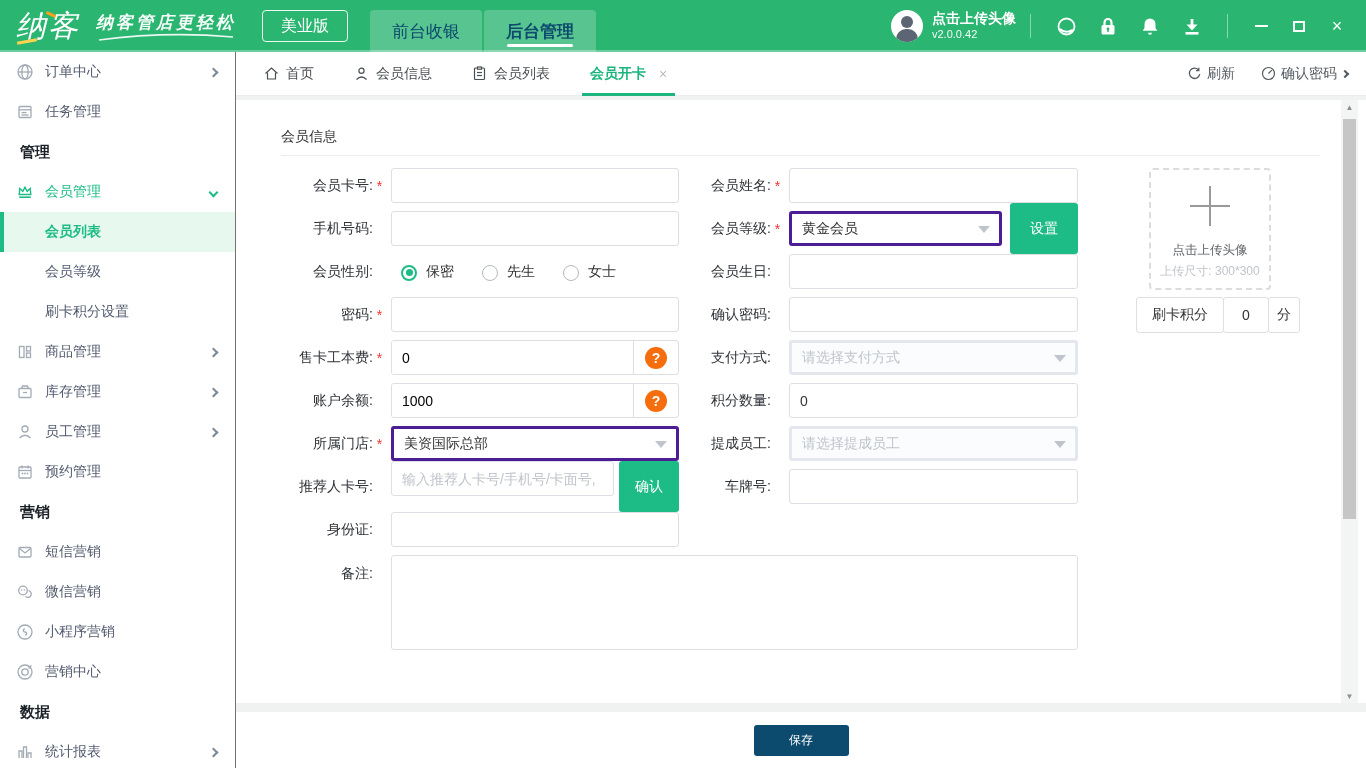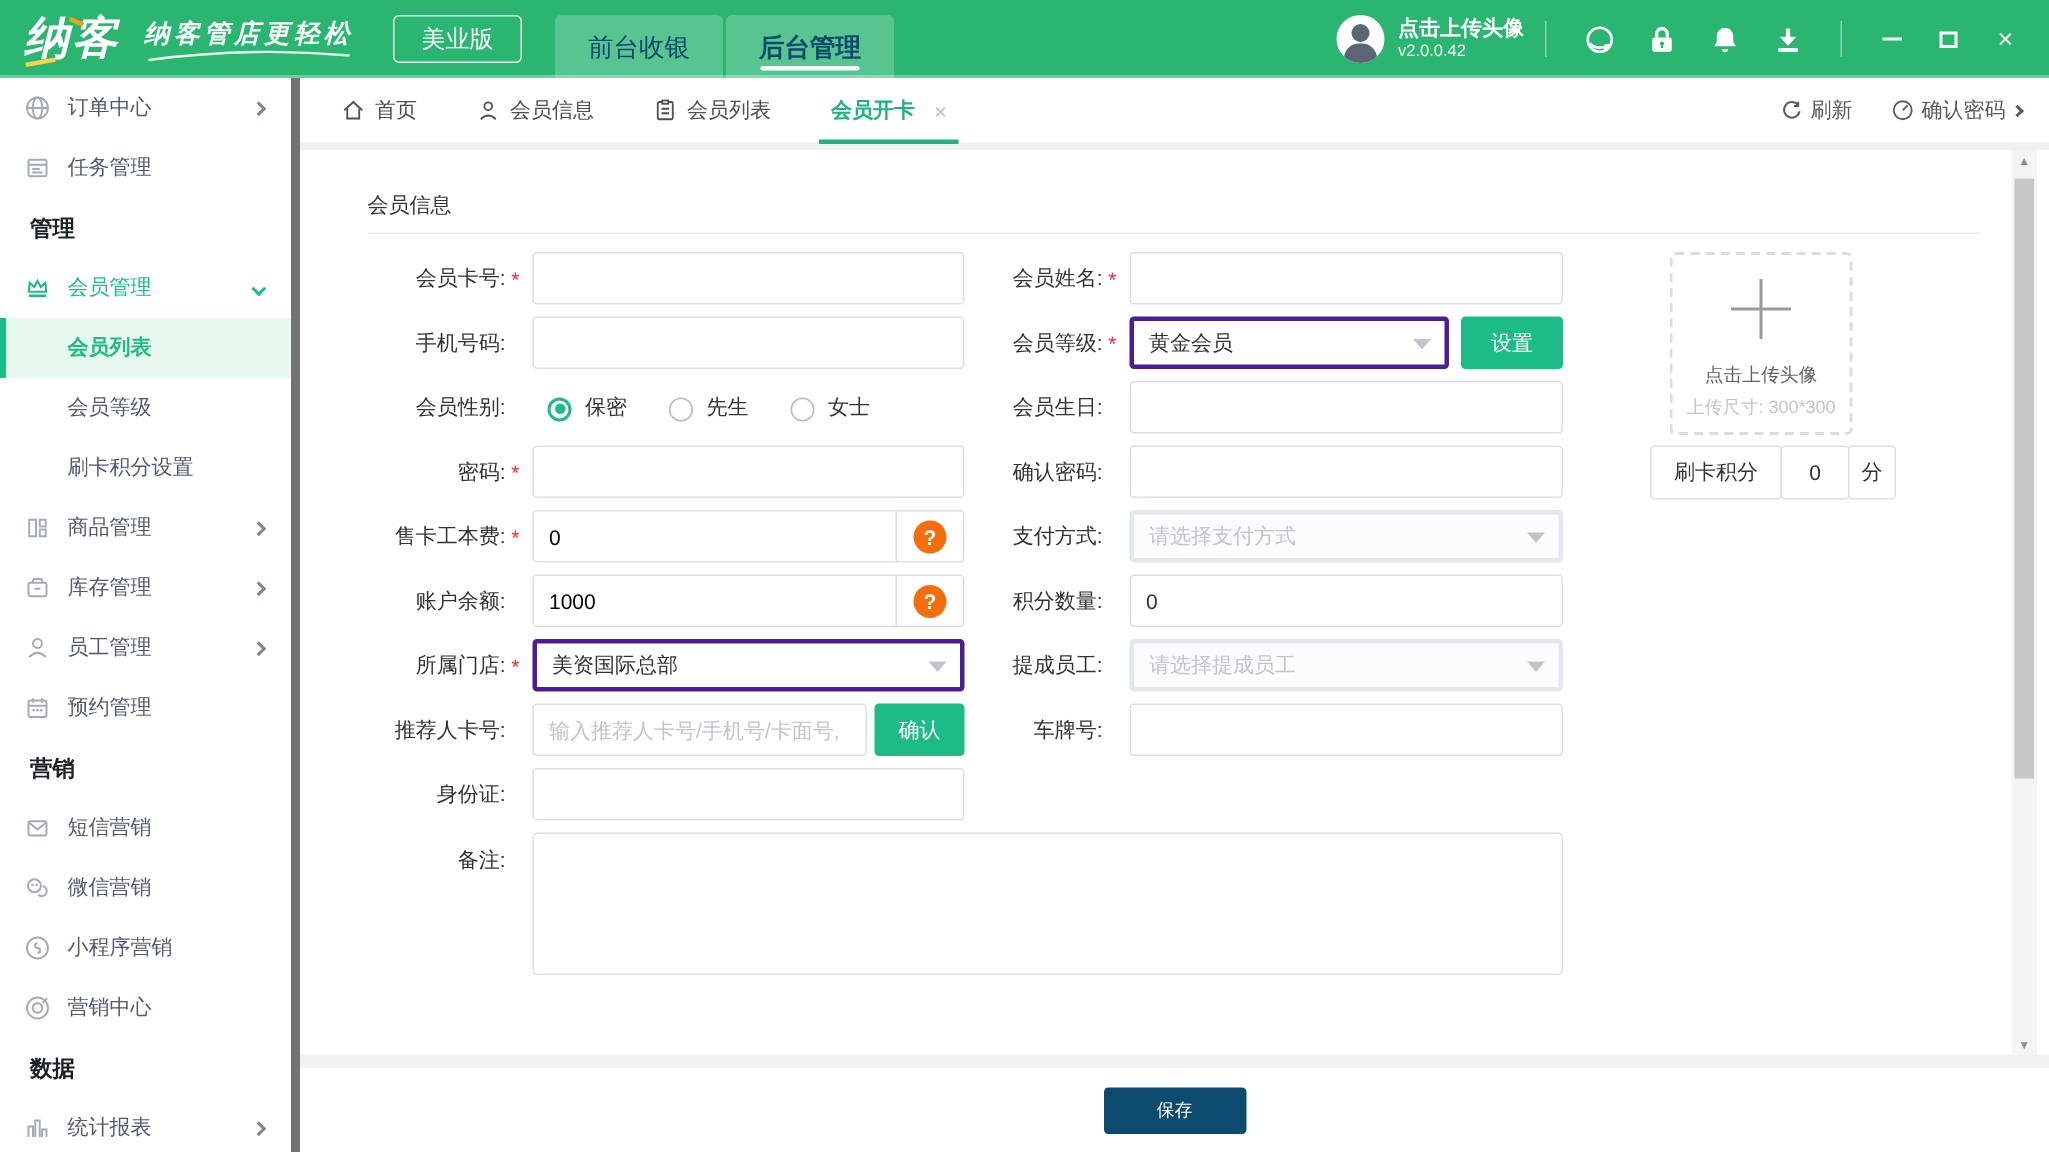--- a/index.html
+++ b/index.html
@@ -1,20 +1,20 @@
 <!DOCTYPE html>
 <html><head>
 <meta charset="utf-8">
 <style>
   *{margin:0;padding:0;box-sizing:border-box}
   html,body{width:1366px;height:768px;overflow:hidden;font-family:"Liberation Sans","DejaVu Sans",sans-serif;background:#fff;font-size:14px;color:#333}
   
   .header{height:52px;background:#2ab571;display:flex;align-items:center;color:#fff;position:relative}
   .header:after{content:"";position:absolute;left:0;right:0;bottom:0;height:2px;background:rgba(255,255,255,.32)}
-  .logo{margin-left:16px;font-size:30px;font-weight:bold;font-style:italic;letter-spacing:2px;position:relative;line-height:1}
+  .logo{margin-left:16px;font-size:30px;font-weight:normal;font-style:italic;letter-spacing:2px;position:relative;line-height:1}
   .logo .accent{position:absolute;left:1px;bottom:-2px;width:20px;height:3px;background:#ffd34d;transform:rotate(-10deg)}
   .logo .accent2{position:absolute;left:30px;top:2px;width:10px;height:3px;background:#f7a11a;transform:rotate(24deg)}
   .tagline-wrap{margin-left:16px;position:relative;padding-bottom:8px}
   .tagline{font-size:17px;font-style:italic;font-weight:bold;letter-spacing:3px;opacity:.96}
   .tagline-wrap svg{position:absolute;left:0;bottom:0}
   .edition-btn{margin-left:26px;border:1px solid rgba(255,255,255,.9);border-radius:4px;height:32px;padding:0 18px;display:flex;align-items:center;font-size:16px;background:transparent;color:#fff;cursor:pointer}
   .nav-group{display:flex;align-self:flex-end;margin-left:22px;gap:2px}
   .nav-btn{height:42px;background:rgba(255,255,255,.22);border-radius:4px 4px 0 0;padding:0 22px;font-size:17px;display:flex;align-items:center;position:relative;color:#0c4a6e}
   .nav-btn.active{font-weight:bold}
   .nav-btn.active:after{content:"";position:absolute;bottom:5px;left:50%;transform:translateX(-50%);width:66px;height:3px;background:#fff;border-radius:2px}
@@ -25,21 +25,21 @@
   .acct{margin-left:9px;line-height:1.25}
   .acct .nm{font-size:14px;font-weight:bold}
   .acct .ver{font-size:11px;opacity:.95}
   .vdiv{width:1px;height:24px;background:rgba(255,255,255,.45);margin:0 14px}
   .hicon{width:42px;height:52px;display:flex;align-items:center;justify-content:center;cursor:pointer}
   .winbtn{width:38px;height:52px;display:flex;align-items:center;justify-content:center;font-size:18px;cursor:pointer}
   .min-bar{width:13px;height:2px;background:#fff}
   .max-box{width:12px;height:11px;border:2px solid #fff}
   
   .app{display:flex;height:716px}
-  .sidebar{width:200px;background:#fff;border-right:6px solid #737373;overflow:hidden;flex:none}
+  .sidebar{width:236px;background:#fff;border-right:1px solid #737373;overflow:hidden;flex:none}
   .content{flex:1;background:#f0f2f1;display:flex;flex-direction:column;position:relative;min-width:0}
   
   .side-item{height:40px;display:flex;align-items:center;padding:0 18px 0 16px;color:#515a6e;cursor:pointer;position:relative}
   .side-item .lbl{margin-left:11px;flex:1}
   .side-section{height:40px;display:flex;align-items:center;padding-left:20px;font-size:15px;font-weight:bold;color:#1c2128}
   .side-sub{height:40px;display:flex;align-items:center;padding-left:45px;color:#515a6e;cursor:pointer}
   .side-sub.selected{background:#e7f8ef;color:#1dbc87;font-weight:bold;border-left:4px solid #1dbc87;padding-left:41px}
   .side-item.green,.side-item.green .lbl{color:#1dbc87}
   .chev-r{width:7px;height:7px;border-right:2px solid #7d8a94;border-top:2px solid #7d8a94;transform:rotate(45deg)}
   .chev-d{width:7px;height:7px;border-right:2px solid #1dbc87;border-top:2px solid #1dbc87;transform:rotate(135deg)}
@@ -61,21 +61,21 @@
   .flabel{display:flex;align-items:center;justify-content:flex-end;padding-right:5px;color:#2f3338}
   .req{color:#f5332f;width:13px;text-align:center}
   .req-sp{width:13px}
   .inp{width:100%;height:35px;border:1px solid #dcdfe6;border-radius:3px;padding:0 10px;font-size:14px;color:#333;outline:none;font-family:inherit;background:#fff}
   .inp::placeholder{color:#c0c4cc}
   .select{height:35px;border:3px solid #4c1d95;border-radius:3px;display:flex;align-items:center;padding:0 26px 0 10px;color:#333;position:relative;background:#fff;cursor:pointer}
   .select.ph{color:#c0c4cc;border-color:#e4e7ed;background:#fbfcfd}
   .caret{position:absolute;right:9px;top:50%;margin-top:-3px;border-left:6px solid transparent;border-right:6px solid transparent;border-top:7px solid #c0c4cc}
   .with-btn{display:flex;gap:8px;align-items:center}
   .with-btn .select{flex:1}
-  .btn-green{background:#1dbc87;color:#fff;border:none;border-radius:3px;font-size:14px;height:35px;cursor:pointer;font-family:inherit}
+  .btn-green{background:#1dbc87;color:#fff;border:none;border-radius:3px;font-size:14px;height:51px;cursor:pointer;font-family:inherit}
   .btn-set{width:68px;flex:none}
   .btn-confirm{width:60px;flex:none;margin-left:5px}
   .inp-help{display:flex;height:35px;border:1px solid #dcdfe6;border-radius:3px;overflow:hidden;background:#fff}
   .inp-help input{flex:1;border:none;padding:0 10px;font-size:14px;outline:none;font-family:inherit;min-width:0}
   .help-cell{width:45px;border-left:1px solid #dcdfe6;display:flex;align-items:center;justify-content:center;cursor:pointer}
   .qmark{width:22px;height:22px;border-radius:50%;background:#f56d0c;color:#fff;font-weight:bold;font-size:14px;display:flex;align-items:center;justify-content:center}
   .radios{display:flex;align-items:center;padding-left:10px}
   .radio{display:flex;align-items:flex-end;margin-right:28px;cursor:pointer}
   .radio .dot{width:16px;height:16px;border-radius:50%;border:1px solid #b4b9c0;margin-right:9px;position:relative;background:#fff;flex:none}
   .radio.checked .dot{border:2px solid #1dbc87}

